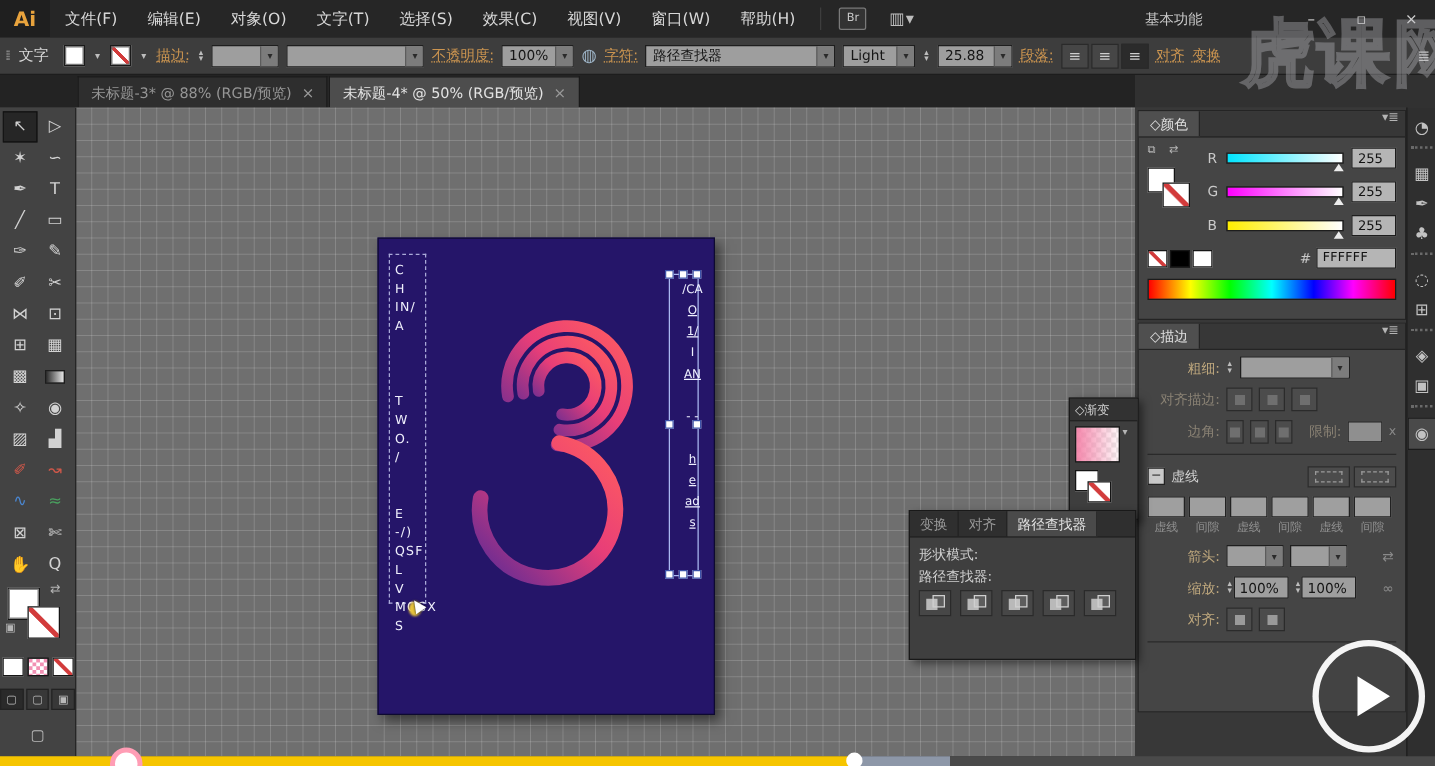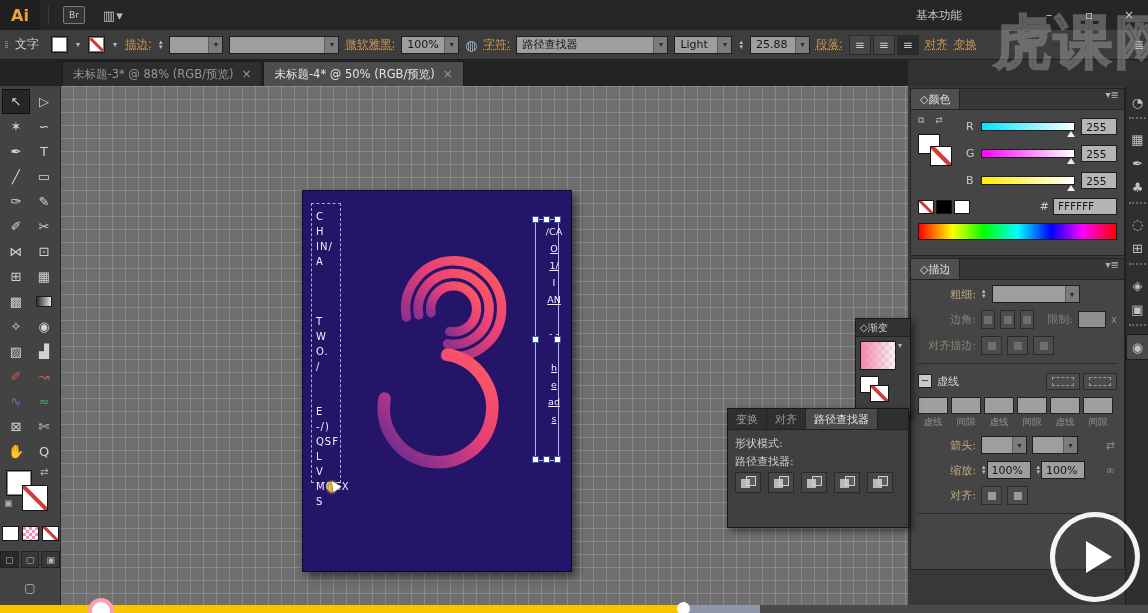--- a/index.html
+++ b/index.html
@@ -199,20 +199,31 @@
   .watermark{position:absolute;right:-26px;top:4px;z-index:200;font-size:58px;font-weight:bold;letter-spacing:2px;
              color:transparent;-webkit-text-stroke:2px rgba(200,200,205,.35);pointer-events:none;}
 </style>
 </head>
 <body>
 
 <div class="app">
 
   <div class="menubar">
     <div class="ai-logo">Ai</div>
+    <div id="menu-items" style="display:flex;">
+        <span class="menu-item">文件(F)</span>
+        <span class="menu-item">编辑(E)</span>
+        <span class="menu-item">对象(O)</span>
+        <span class="menu-item">文字(T)</span>
+        <span class="menu-item">选择(S)</span>
+        <span class="menu-item">效果(C)</span>
+        <span class="menu-item">视图(V)</span>
+        <span class="menu-item">窗口(W)</span>
+        <span class="menu-item">帮助(H)</span>
+      </div>
     <div class="mb-sep"></div>
     <div class="br-badge">Br</div>
     <div class="layout-ic">▥▾</div>
     <div class="mb-right">
       <span class="workspace">基本功能</span>
       <span class="winbtn">–</span>
       <span class="winbtn">▫</span>
       <span class="winbtn">×</span>
     </div>
   </div>
@@ -230,21 +241,21 @@
         <span>▾</span>
       </span>
     <span class="gb-dd" style="width:52px">
         <span class="val"></span>
         <span class="arr">▾</span>
       </span>
     <span class="gb-dd" style="width:108px">
         <span class="val"></span>
         <span class="arr">▾</span>
       </span>
-    <span class="cb-link">微软雅黑:</span>
+    <span class="cb-link">不透明度:</span>
     <span class="gb-dd" style="width:56px">
         <span class="val">100%</span>
         <span class="arr">▾</span>
       </span>
     <span class="sphere">◍</span>
     <span class="cb-link">字符:</span>
     <span class="gb-dd" style="width:150px">
         <span class="val">路径查找器</span>
         <span class="arr">▾</span>
       </span>
@@ -529,33 +540,33 @@
           <span class="stepper">
               <span>▴</span>
               <span>▾</span>
             </span>
           <span class="gb-dd" style="width:86px">
               <span class="val"></span>
               <span class="arr">▾</span>
             </span>
         </div>
         <div class="sp-row dimrow">
+          <span class="sp-label dim">对齐描边:</span>
+          <span class="mini-btn"></span>
+          <span class="mini-btn"></span>
+          <span class="mini-btn"></span>
+        </div>
+        <div class="sp-row dimrow">
           <span class="sp-label dim">边角:</span>
           <span class="mini-btn"></span>
           <span class="mini-btn"></span>
           <span class="mini-btn"></span>
           <span class="sp-label dim" style="width:34px">限制:</span>
           <span class="limitbox"></span>
           <span class="xlab">x</span>
-        </div>
-        <div class="sp-row dimrow">
-          <span class="sp-label dim">对齐描边:</span>
-          <span class="mini-btn"></span>
-          <span class="mini-btn"></span>
-          <span class="mini-btn"></span>
         </div>
         <div class="sp-div"></div>
         <div class="sp-row">
           <span class="chk">−</span>
           <span style="color:#d0d0d0;font-size:11px">虚线</span>
           <span style="margin-left:auto;display:flex;gap:3px">
             <span class="dashbtn"></span>
             <span class="dashbtn"></span>
           </span>
         </div>

